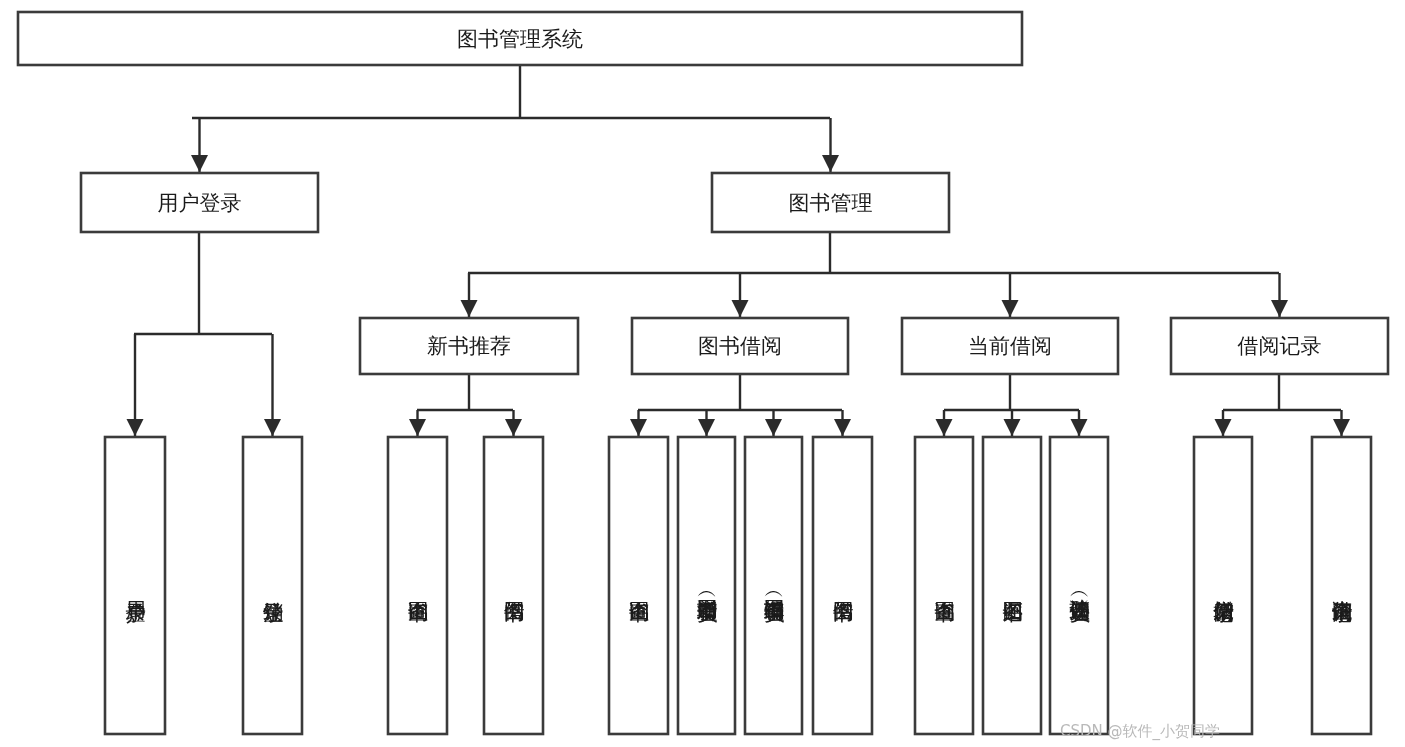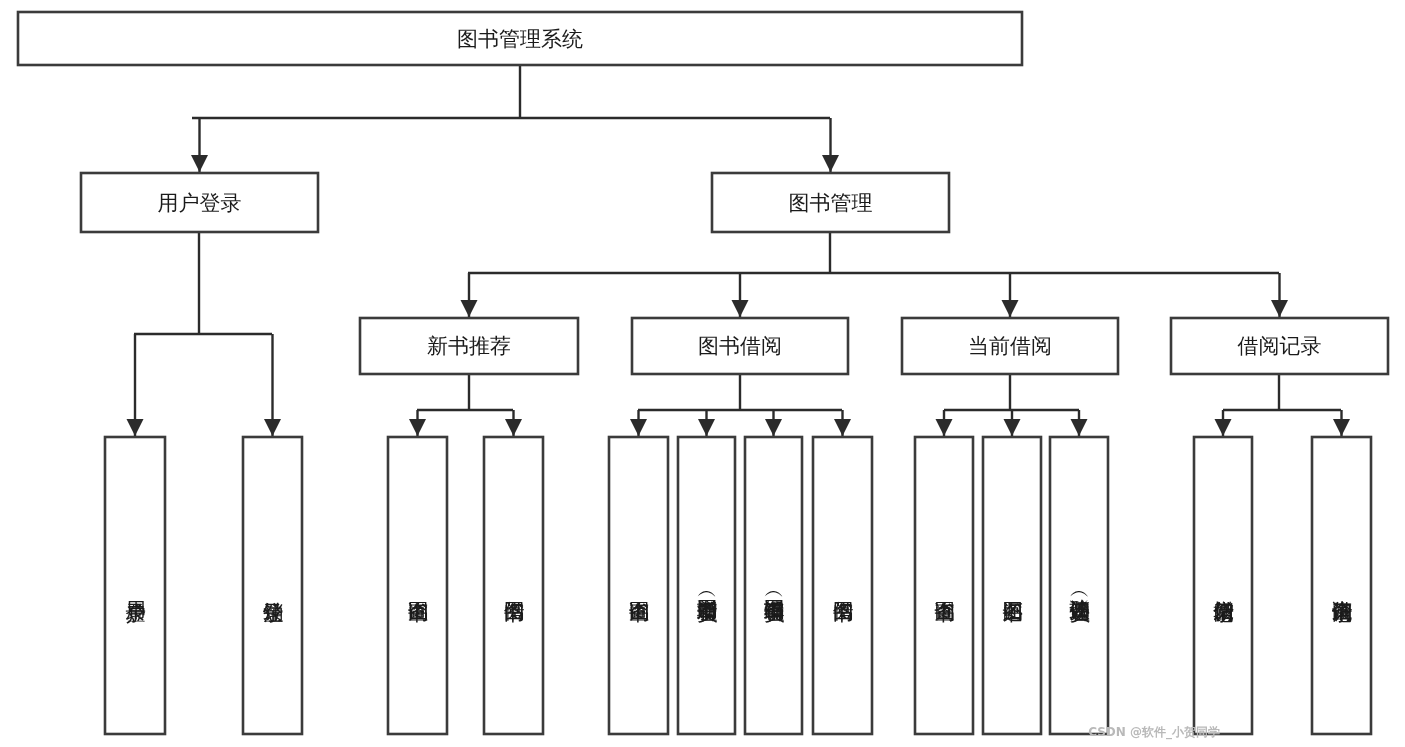--- a/index.html
+++ b/index.html
@@ -70,25 +70,24 @@
     color: #1b1b1b;
     letter-spacing: 0.5px;
     white-space: nowrap;
     text-align: center;
   }
   .watermark {
     position: absolute;
     right: 8px;
     bottom: 6px;
     font-family: "DejaVu Sans", "Liberation Sans", sans-serif;
-    font-size: 12px;
+    font-size: 15px;
     color: #b9b9b9;
     white-space: nowrap;
     user-select: none;
-    font-weight: bold;
   }
 </style>
 </head>
 <body>
 
 <div id="diagram-root">
 
   <svg class="flow" viewBox="0 0 1405 747">
     <g id="edges-layer">
         <line x1="520" y1="65" x2="520" y2="118" class="edge"></line>

